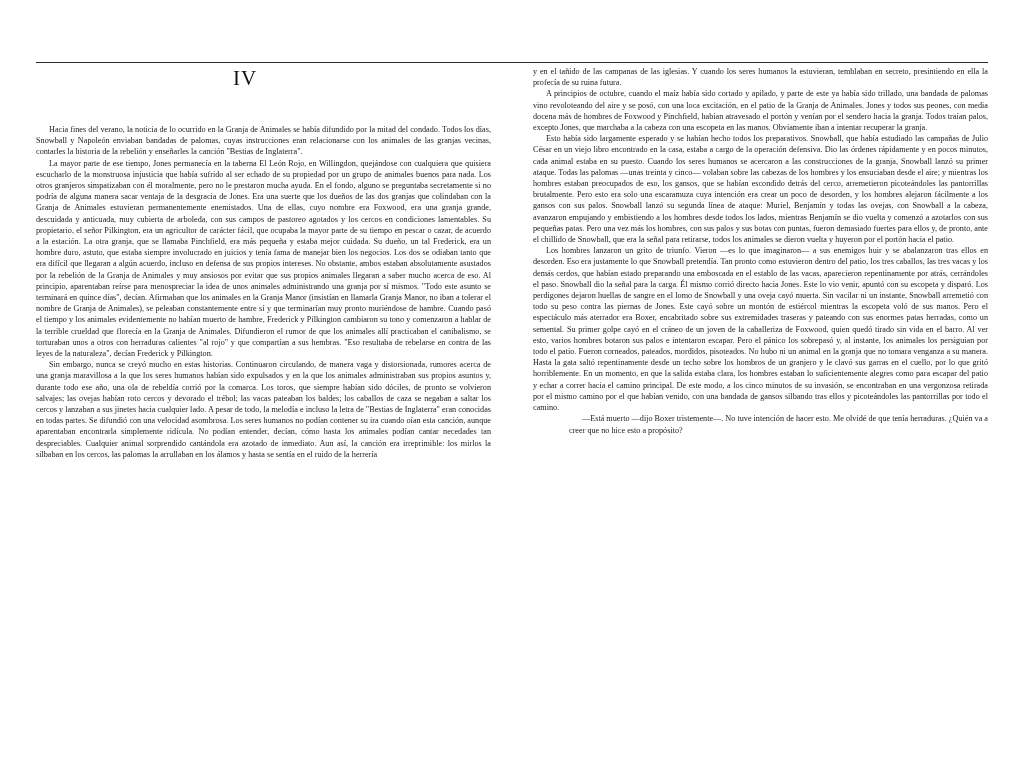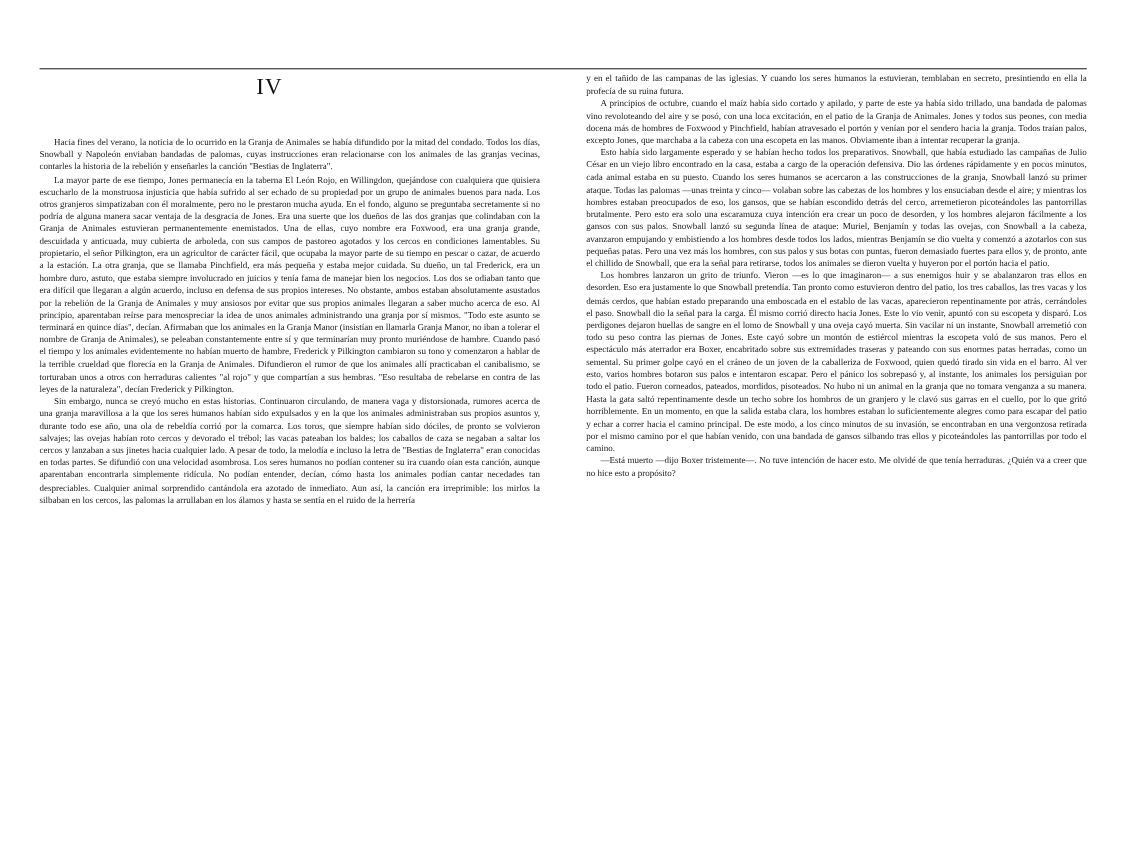--- a/index.html
+++ b/index.html
@@ -61,20 +61,21 @@
   }
   .col p {
     margin: 0;
     text-indent: 13px;
   }
   .col p.noindent {
     text-indent: 0;
   }
   .col p.dialogue {
     text-indent: 13px;
+    margin-left: 36px;
   }
 </style>
 </head>
 <body>
 
 <div class="page">
 
   <div class="rule"></div>
 
   <div class="chapter-heading">IV</div>

